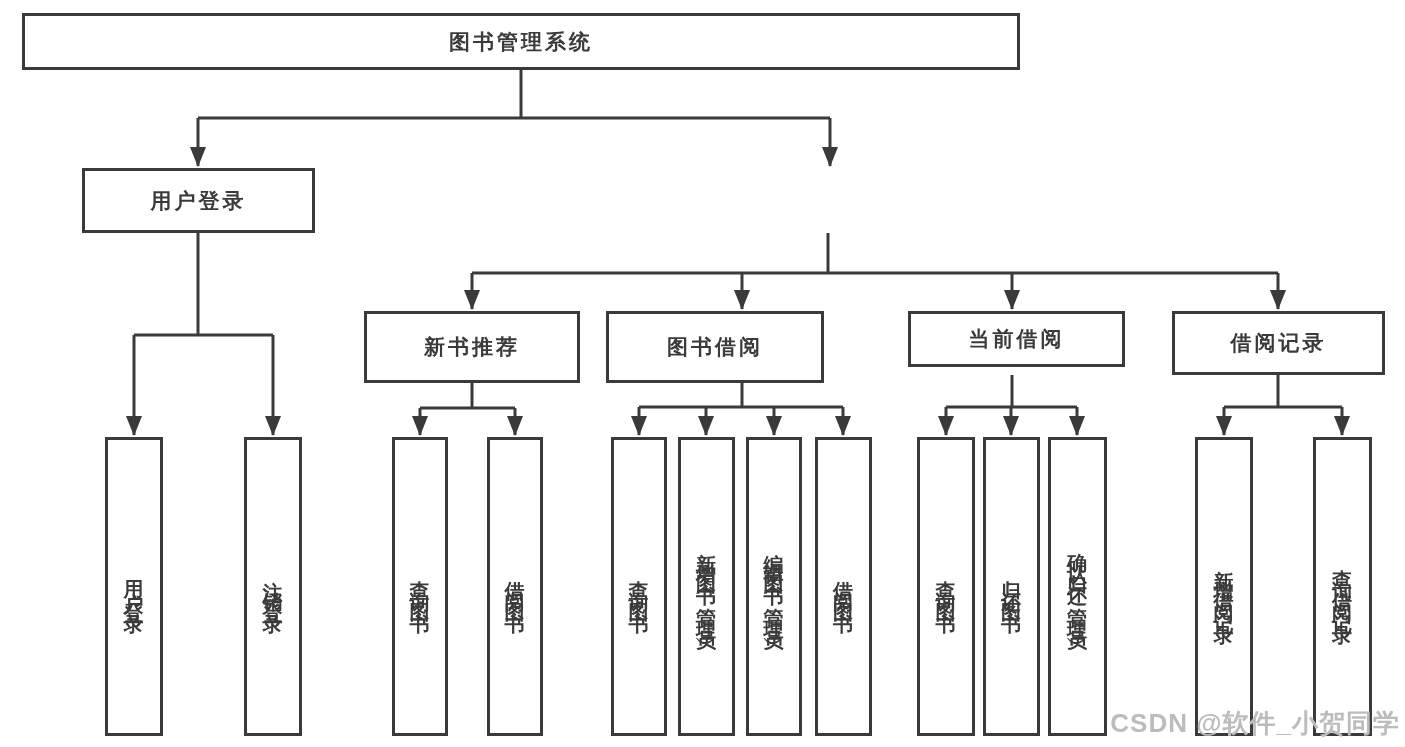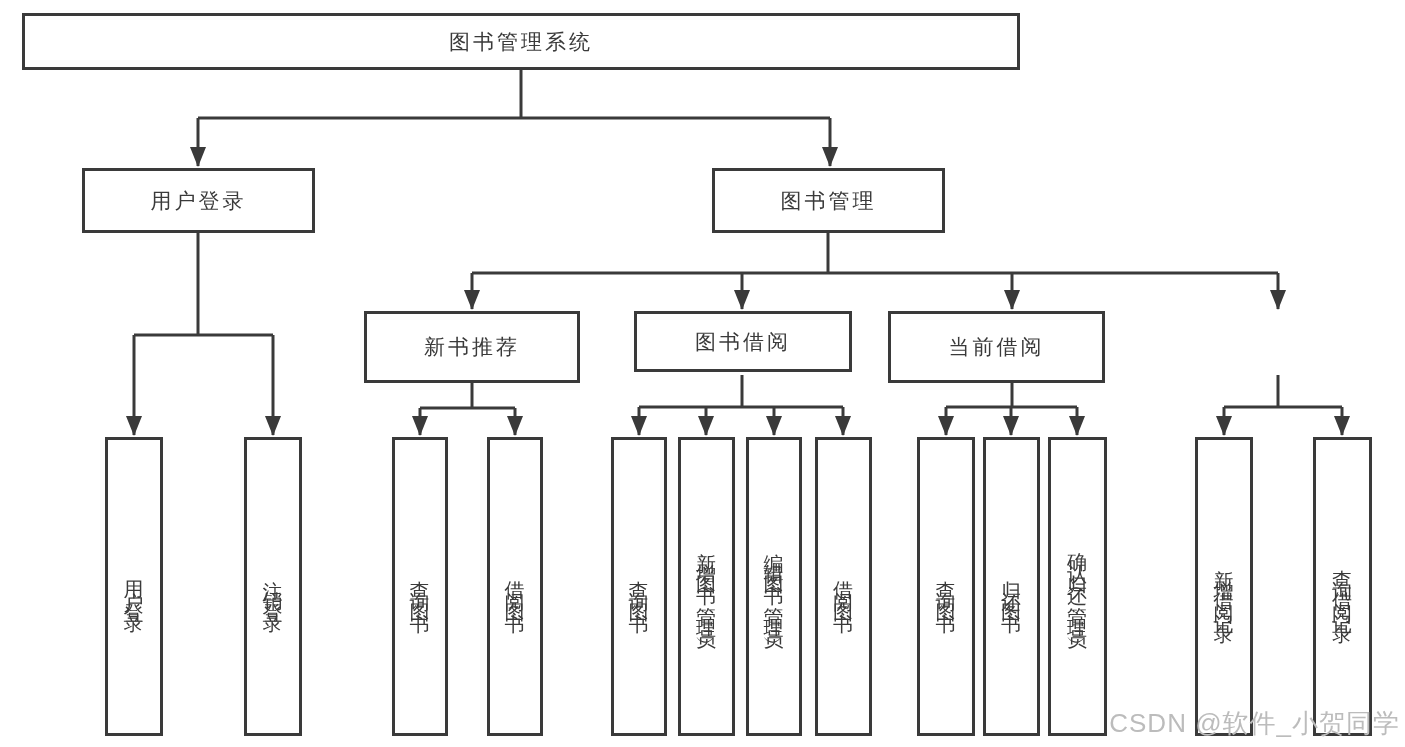--- a/index.html
+++ b/index.html
@@ -8,20 +8,21 @@
     --wm:#bcbcbc;
     --bg:#ffffff;
   }
   html,body{margin:0;padding:0;background:#fff;}
   .canvas{
     position:relative;
     width:1405px;height:747px;
     background:var(--bg);
     overflow:hidden;
     font-family:"Liberation Sans", sans-serif;
+    font-weight:bold;
   }
   .connector-layer{position:absolute;left:0;top:0;width:1405px;height:747px;}
   .connector-layer path{stroke:var(--line);stroke-width:3;fill:none;}
   .box{
     position:absolute;
     box-sizing:border-box;
     border:3px solid var(--line);
     background:#fff;
     display:flex;
     align-items:center;
@@ -100,25 +101,25 @@
 
     <path d="M1278,375 V407"></path>
     <path d="M1224,407 H1342"></path>
     <path d="M1224,407 V435" marker-end="url(#arrow)"></path>
     <path d="M1342,407 V435" marker-end="url(#arrow)"></path>
   </svg>
 
   <div class="box h" style="left:22px;top:13px;width:998px;height:57px;">图书管理系统</div>
 
   <div class="box h" style="left:82px;top:168px;width:233px;height:65px;">用户登录</div>
-  <div class="box h" style="left:712px;top:168px;width:233px;height:65px;">图书管理</div>
 
   <div class="box h" style="left:364px;top:311px;width:216px;height:72px;">新书推荐</div>
-  <div class="box h" style="left:634px;top:311px;width:218px;height:61px;">图书借阅</div>
-  <div class="box h" style="left:888px;top:311px;width:217px;height:72px;">当前借阅</div>
+  <div class="box h" style="left:606px;top:311px;width:218px;height:72px;">图书借阅</div>
+  <div class="box h" style="left:908px;top:311px;width:217px;height:56px;">当前借阅</div>
+  <div class="box h" style="left:1172px;top:311px;width:213px;height:64px;">借阅记录</div>
 
   <div class="box v" style="left:105px;top:437px;width:58px;height:299px;">用户登录</div>
   <div class="box v" style="left:244px;top:437px;width:58px;height:299px;">注销登录</div>
 
   <div class="box v" style="left:392px;top:437px;width:56px;height:299px;">查询图书</div>
   <div class="box v" style="left:487px;top:437px;width:56px;height:299px;">借阅图书</div>
 
   <div class="box v" style="left:611px;top:437px;width:56px;height:299px;">查询图书</div>
   <div class="box v" style="left:678px;top:437px;width:57px;height:299px;">新增图书（管理员）</div>
   <div class="box v" style="left:746px;top:437px;width:56px;height:299px;">编辑图书（管理员）</div>

